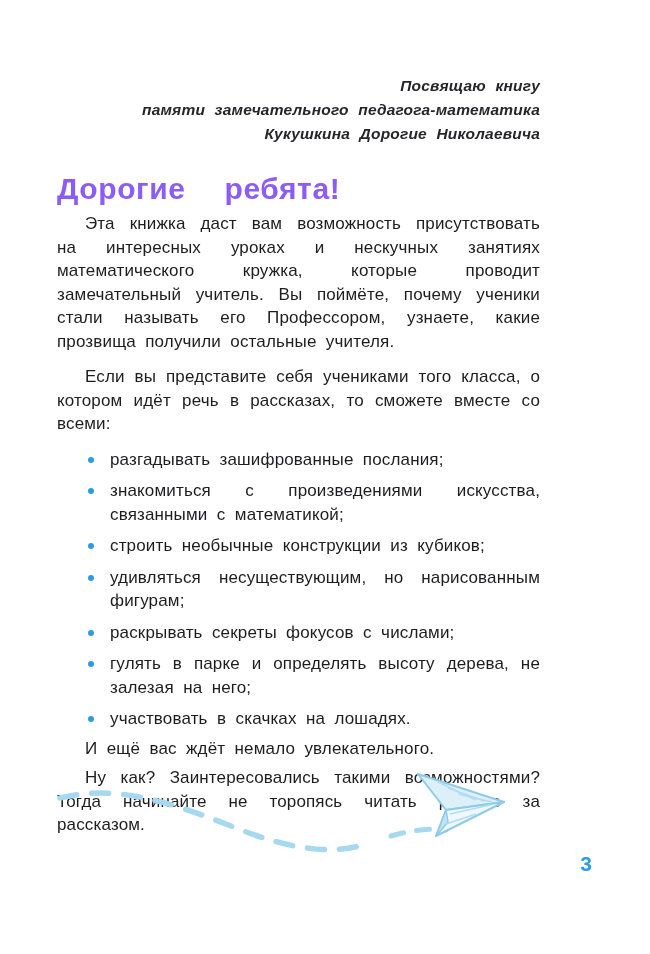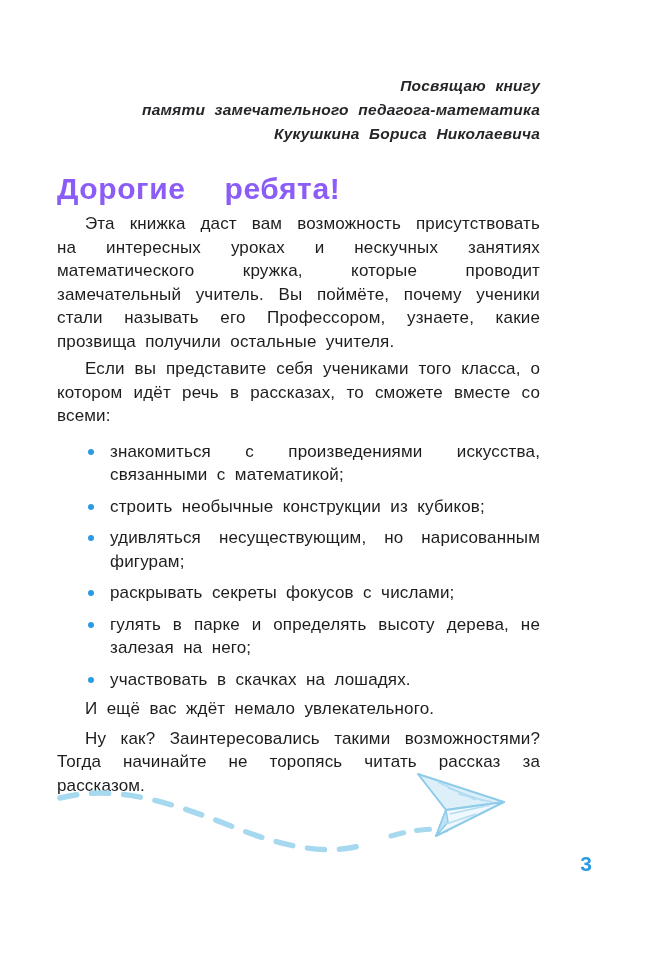--- a/index.html
+++ b/index.html
@@ -37,21 +37,21 @@
   }
   .para {
     margin-top: 6px;
     font-size: 17px;
     line-height: 23.5px;
     text-align: justify;
     text-indent: 28px;
     word-spacing: 4.5px;
     letter-spacing: 0.15px;
   }
-  .para.tight { margin-top: 4px; }
+  .para.tight { margin-top: 12px; }
   ul.bullets {
     margin: 12px 0 0 0;
     padding-left: 53px;
     list-style: none;
   }
   ul.bullets li {
     position: relative;
     margin-top: 8px;
     font-size: 17px;
     line-height: 23.5px;
@@ -82,29 +82,30 @@
   }
 </style>
 </head>
 <body>
 
 <div class="page">
 
   <div class="dedication">
     <div>Посвящаю книгу</div>
     <div>памяти замечательного педагога-математика</div>
-    <div>Кукушкина Бориса Николаевича</div>
+    <div>Кукушкина Дорогие Николаевича</div>
   </div>
 
   <h1 class="title">Дорогие ребята!</h1>
 
   <p class="para">Эта книжка даст вам возможность присутствовать на интересных уроках и нескучных занятиях математического кружка, которые проводит замечательный учитель. Вы поймёте, почему ученики стали называть его Профессором, узнаете, какие прозвища получили остальные учителя.</p>
   <p class="para tight">Если вы представите себя учениками того класса, о котором идёт речь в рассказах, то сможете вместе со всеми:</p>
 
   <ul class="bullets">
+    <li>разгадывать зашифрованные послания;</li>
     <li>знакомиться с произведениями искусства, связанными с математикой;</li>
     <li>строить необычные конструкции из кубиков;</li>
     <li>удивляться несуществующим, но нарисованным фигурам;</li>
     <li>раскрывать секреты фокусов с числами;</li>
     <li>гулять в парке и определять высоту дерева, не залезая на него;</li>
     <li>участвовать в скачках на лошадях.</li>
   </ul>
 
   <p class="para">И ещё вас ждёт немало увлекательного.</p>
   <p class="para">Ну как? Заинтересовались такими возможностями? Тогда начинайте не торопясь читать рассказ за рассказом.</p>

